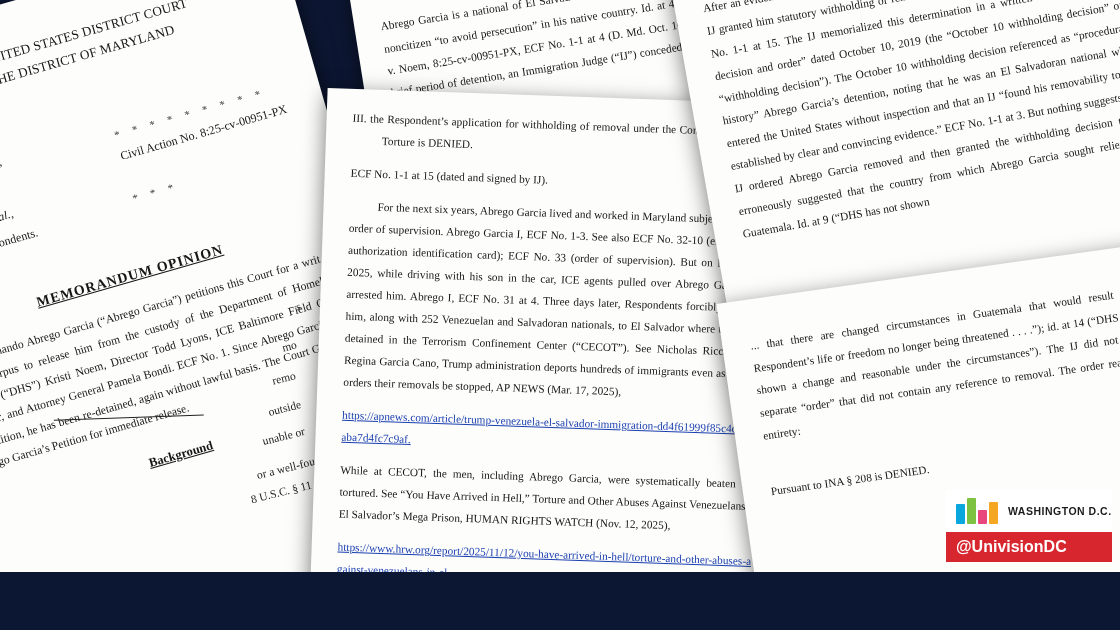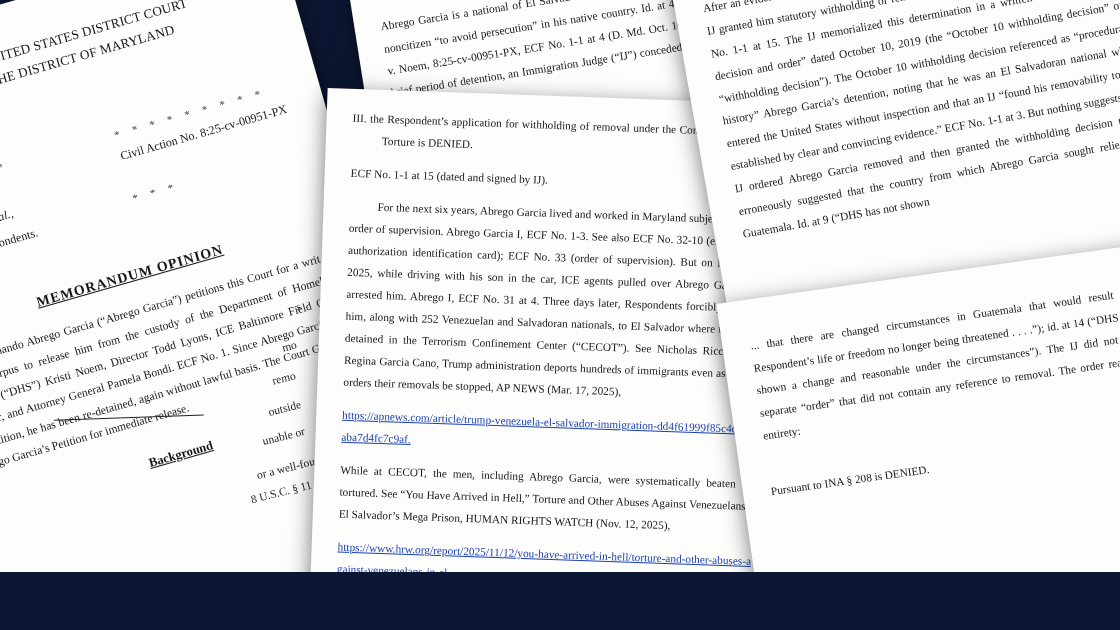--- a/index.html
+++ b/index.html
@@ -344,15 +344,29 @@
     </div>
   </div>
 
   <div class="sheet" id="sheet-e">
     <div class="inner">
       <p>... that there are changed circumstances in Guatemala that would result in the Respondent’s life or freedom no longer being threatened . . . .”); id. at 14 (“DHS has not shown a change and reasonable under the circumstances”). The IJ did not enter a separate “order” that did not contain any reference to removal. The order reads in its entirety:</p>
       <p style="margin-top:34px;">Pursuant to INA § 208 is DENIED.</p>
     </div>
   </div>
 
+  <div id="logo-bug">
+    <div class="bug-top">
+      <div class="bug-top-row">
+        <div class="u-mark">
+          <span class="u-bar b1"></span>
+          <span class="u-bar b2"></span>
+          <span class="u-bar b3"></span>
+          <span class="u-bar b4"></span>
+        </div>
+        <div class="bug-city">WASHINGTON D.C.</div>
+      </div>
+    </div>
+    <div class="bug-bottom">@UnivisionDC</div>
+  </div>
 
   <div id="bottom-bar"></div>
 </div>
 
 </body></html>

